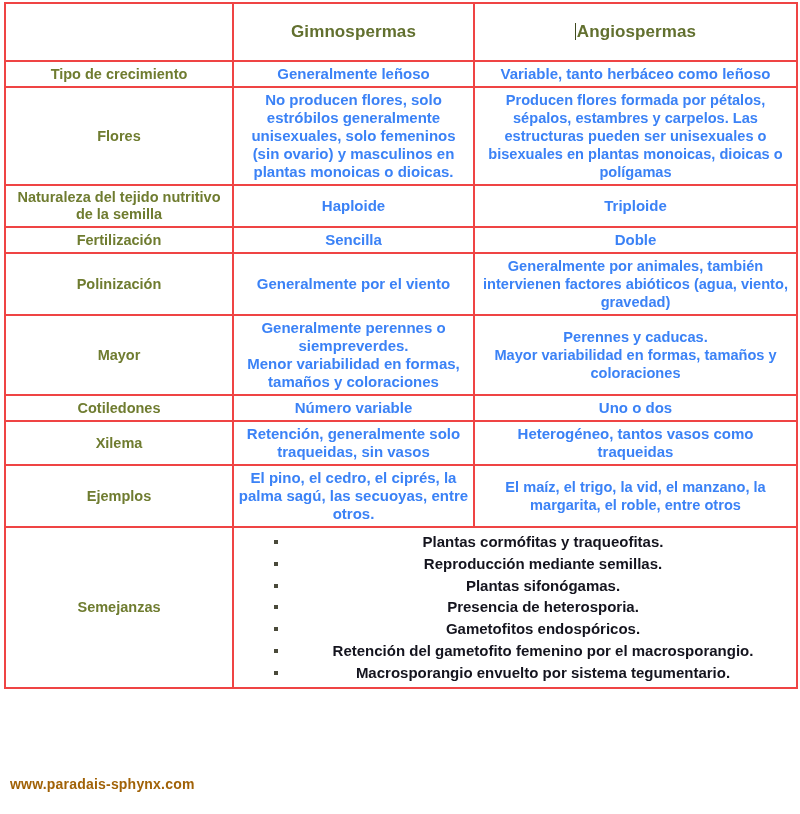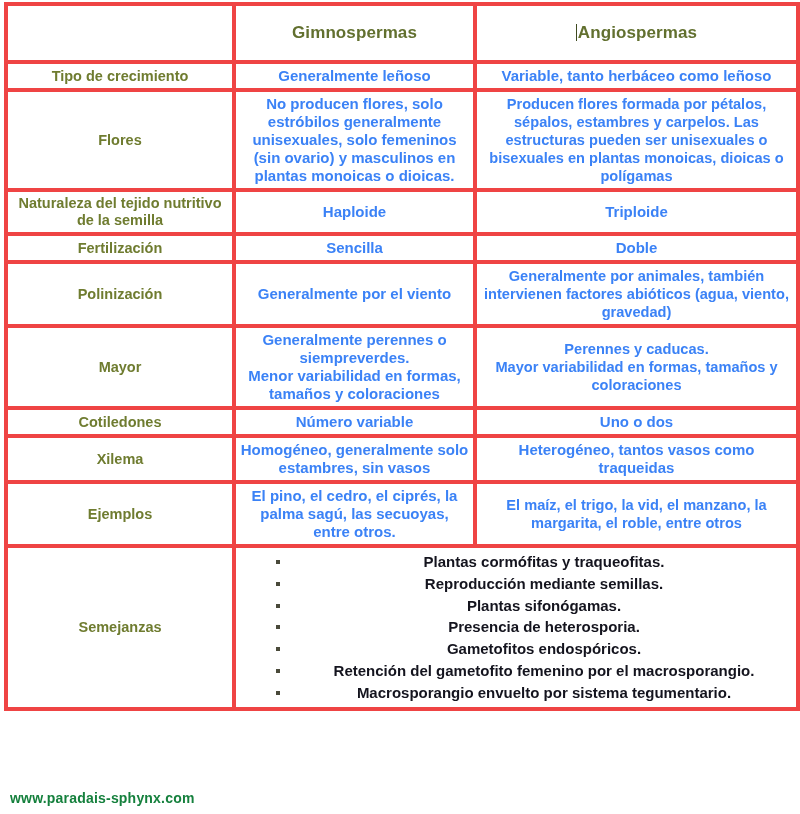--- a/index.html
+++ b/index.html
@@ -24,21 +24,21 @@
 
   table.compare {
     width: 792px;
     margin: 2px 0 0 4px;
     border-collapse: collapse;
     table-layout: fixed;
     background: #ffffff;
   }
 
   table.compare td {
-    border: 4px solid #ef4444;
+    border: 2px solid #ef4444;
     text-align: center;
     vertical-align: middle;
     background: #ffffff;
     padding: 3px 4px;
     box-sizing: border-box;
   }
 
   
   col.c1 { width: 228px; }
   col.c2 { width: 241px; }
@@ -111,22 +111,22 @@
     left: 2px;
     top: 9px;
     width: 4px;
     height: 4px;
     background: #4a4a3a;
   }
 
   .footer {
     position: absolute;
     left: 10px;
-    bottom: 10px;
-    color: #15803d;
+    bottom: 24px;
+    color: #a16207;
     font-size: 14px;
     font-weight: bold;
     letter-spacing: .2px;
     font-family: "Liberation Sans", sans-serif;
   }
 </style>
 </head>
 <body>
 
 <div class="page">
@@ -186,21 +186,21 @@
       </tr>
 
       <tr>
         <td class="rowlabel">Cotiledones</td>
         <td class="val">Número variable</td>
         <td class="val">Uno o dos</td>
       </tr>
 
       <tr>
         <td class="rowlabel">Xilema</td>
-        <td class="val">Homogéneo, generalmente solo estambres, sin vasos</td>
+        <td class="val">Retención, generalmente solo traqueidas, sin vasos</td>
         <td class="val">Heterogéneo, tantos vasos como traqueidas</td>
       </tr>
 
       <tr>
         <td class="rowlabel">Ejemplos</td>
         <td class="val">El pino, el cedro, el ciprés, la palma sagú, las secuoyas, entre otros.</td>
         <td class="val wide">El maíz, el trigo, la vid, el manzano, la margarita, el roble, entre otros</td>
       </tr>
 
       <tr>

